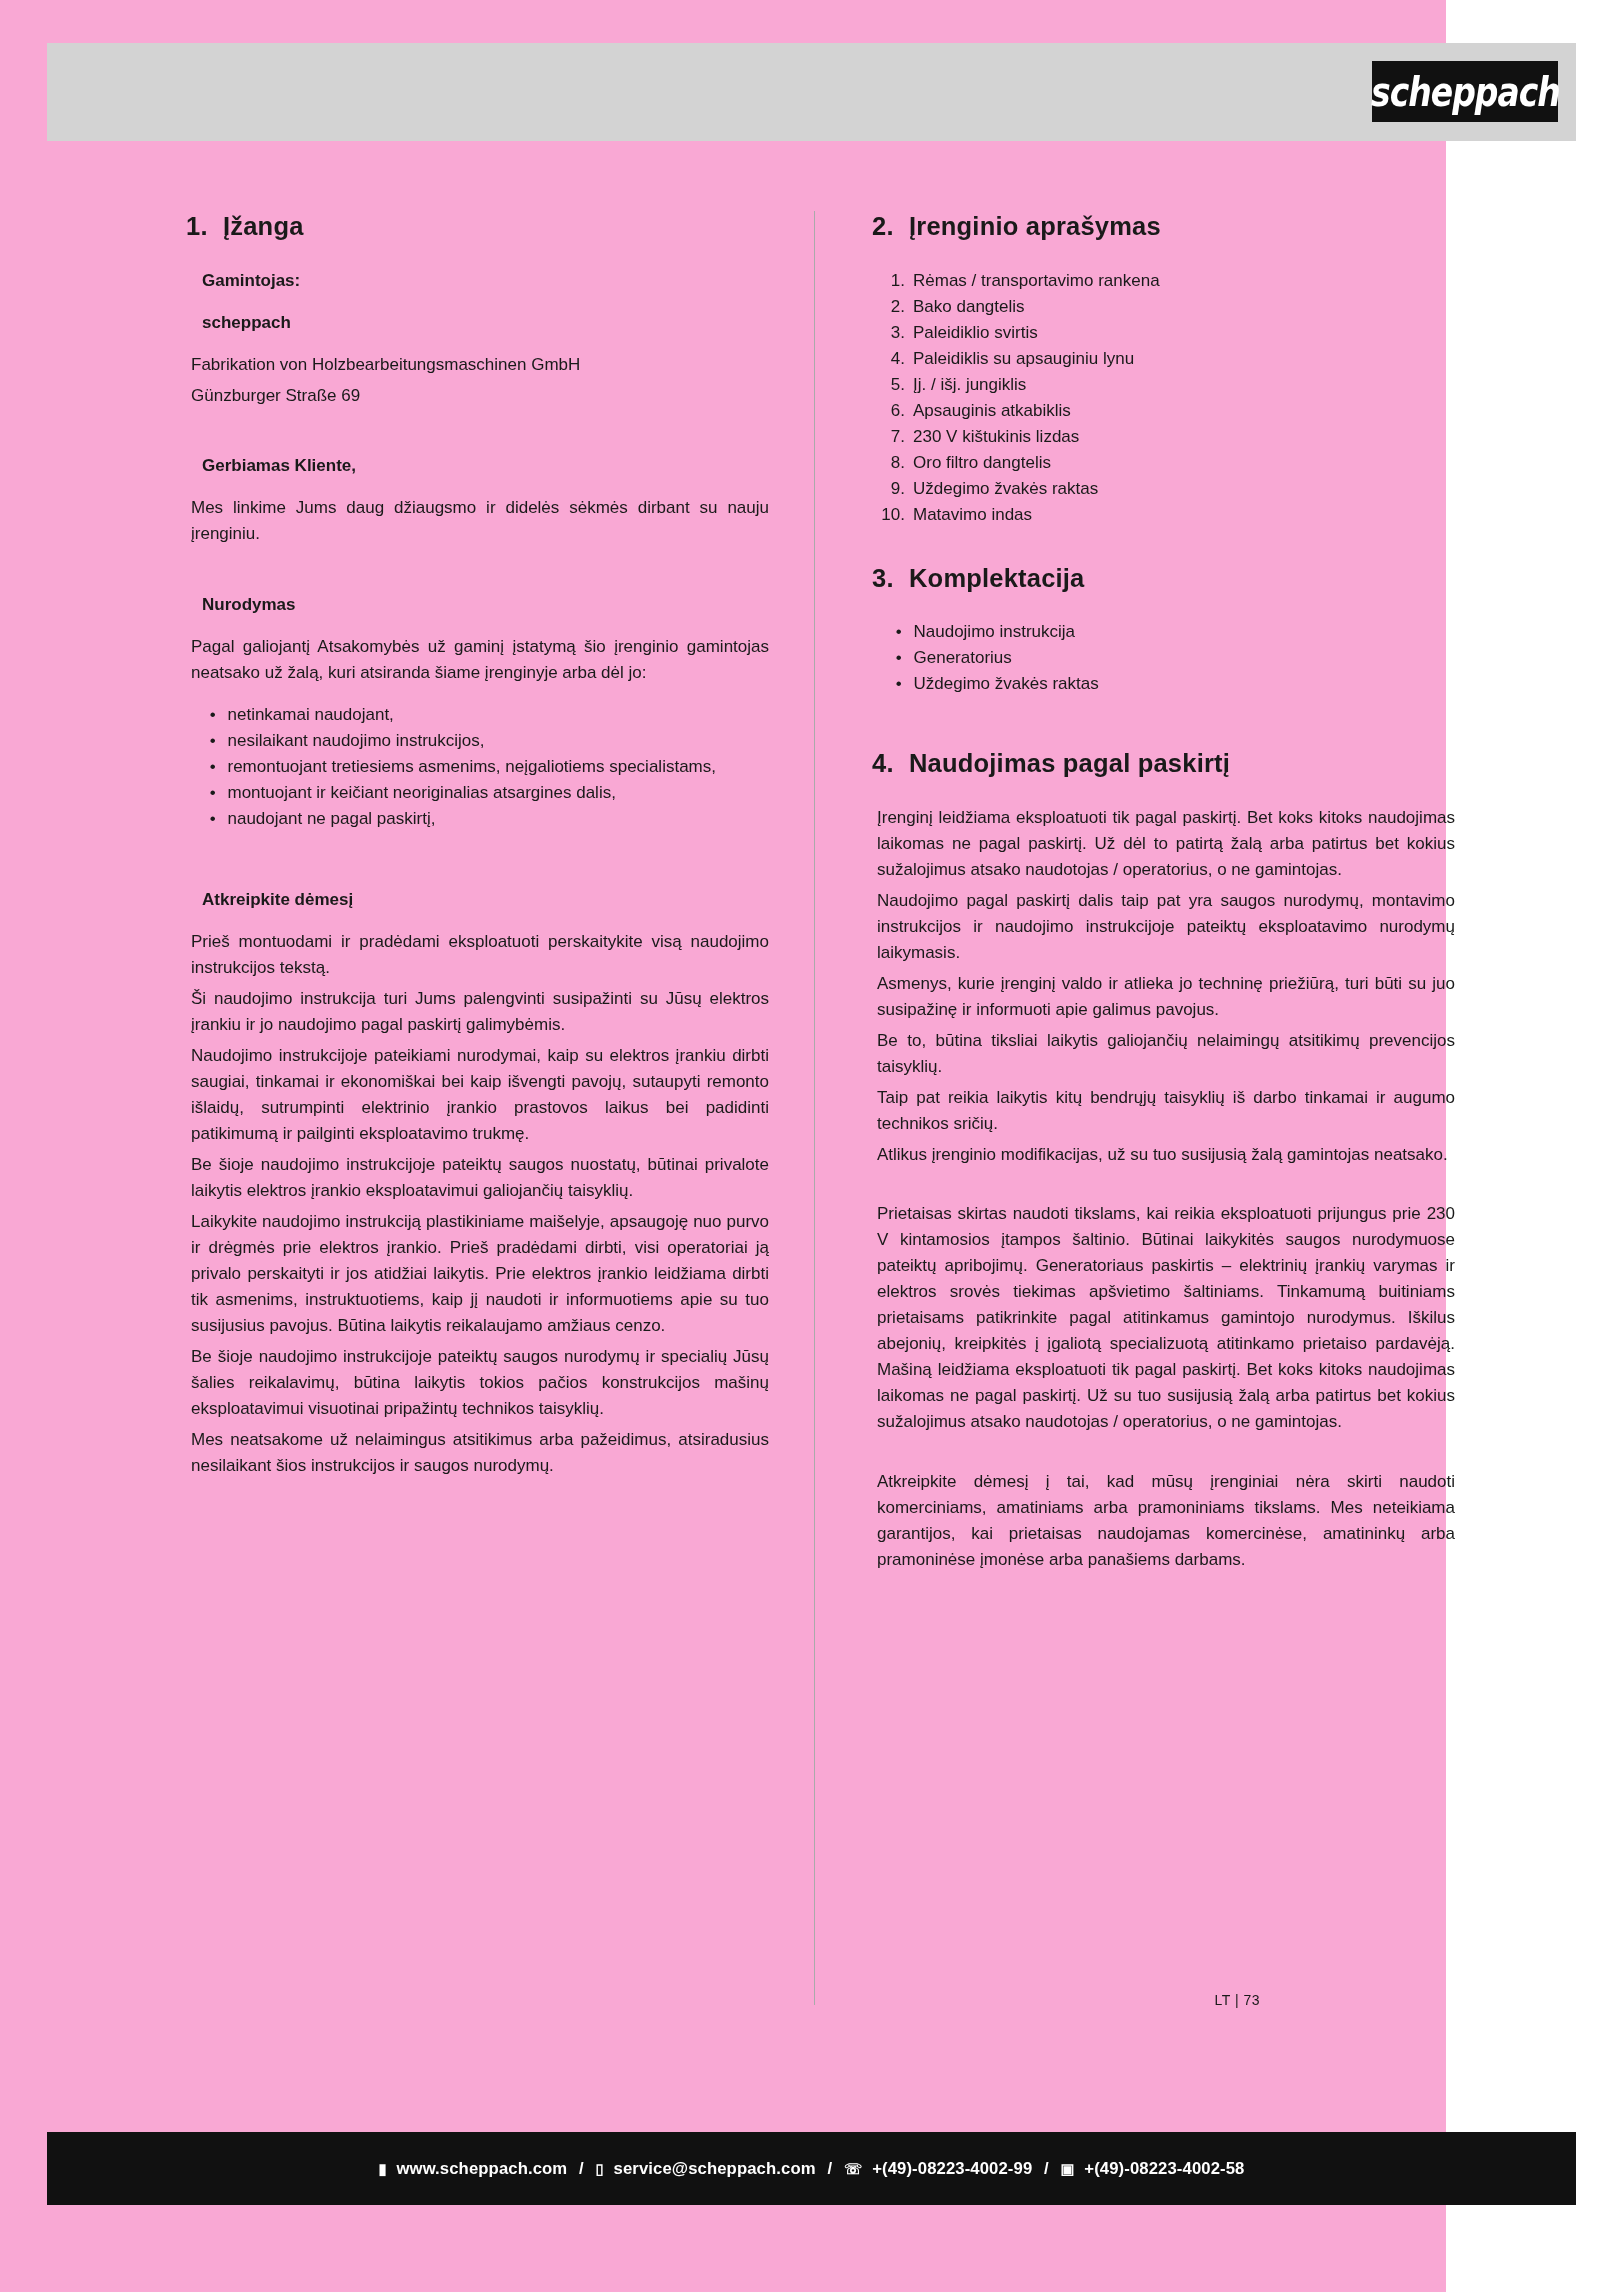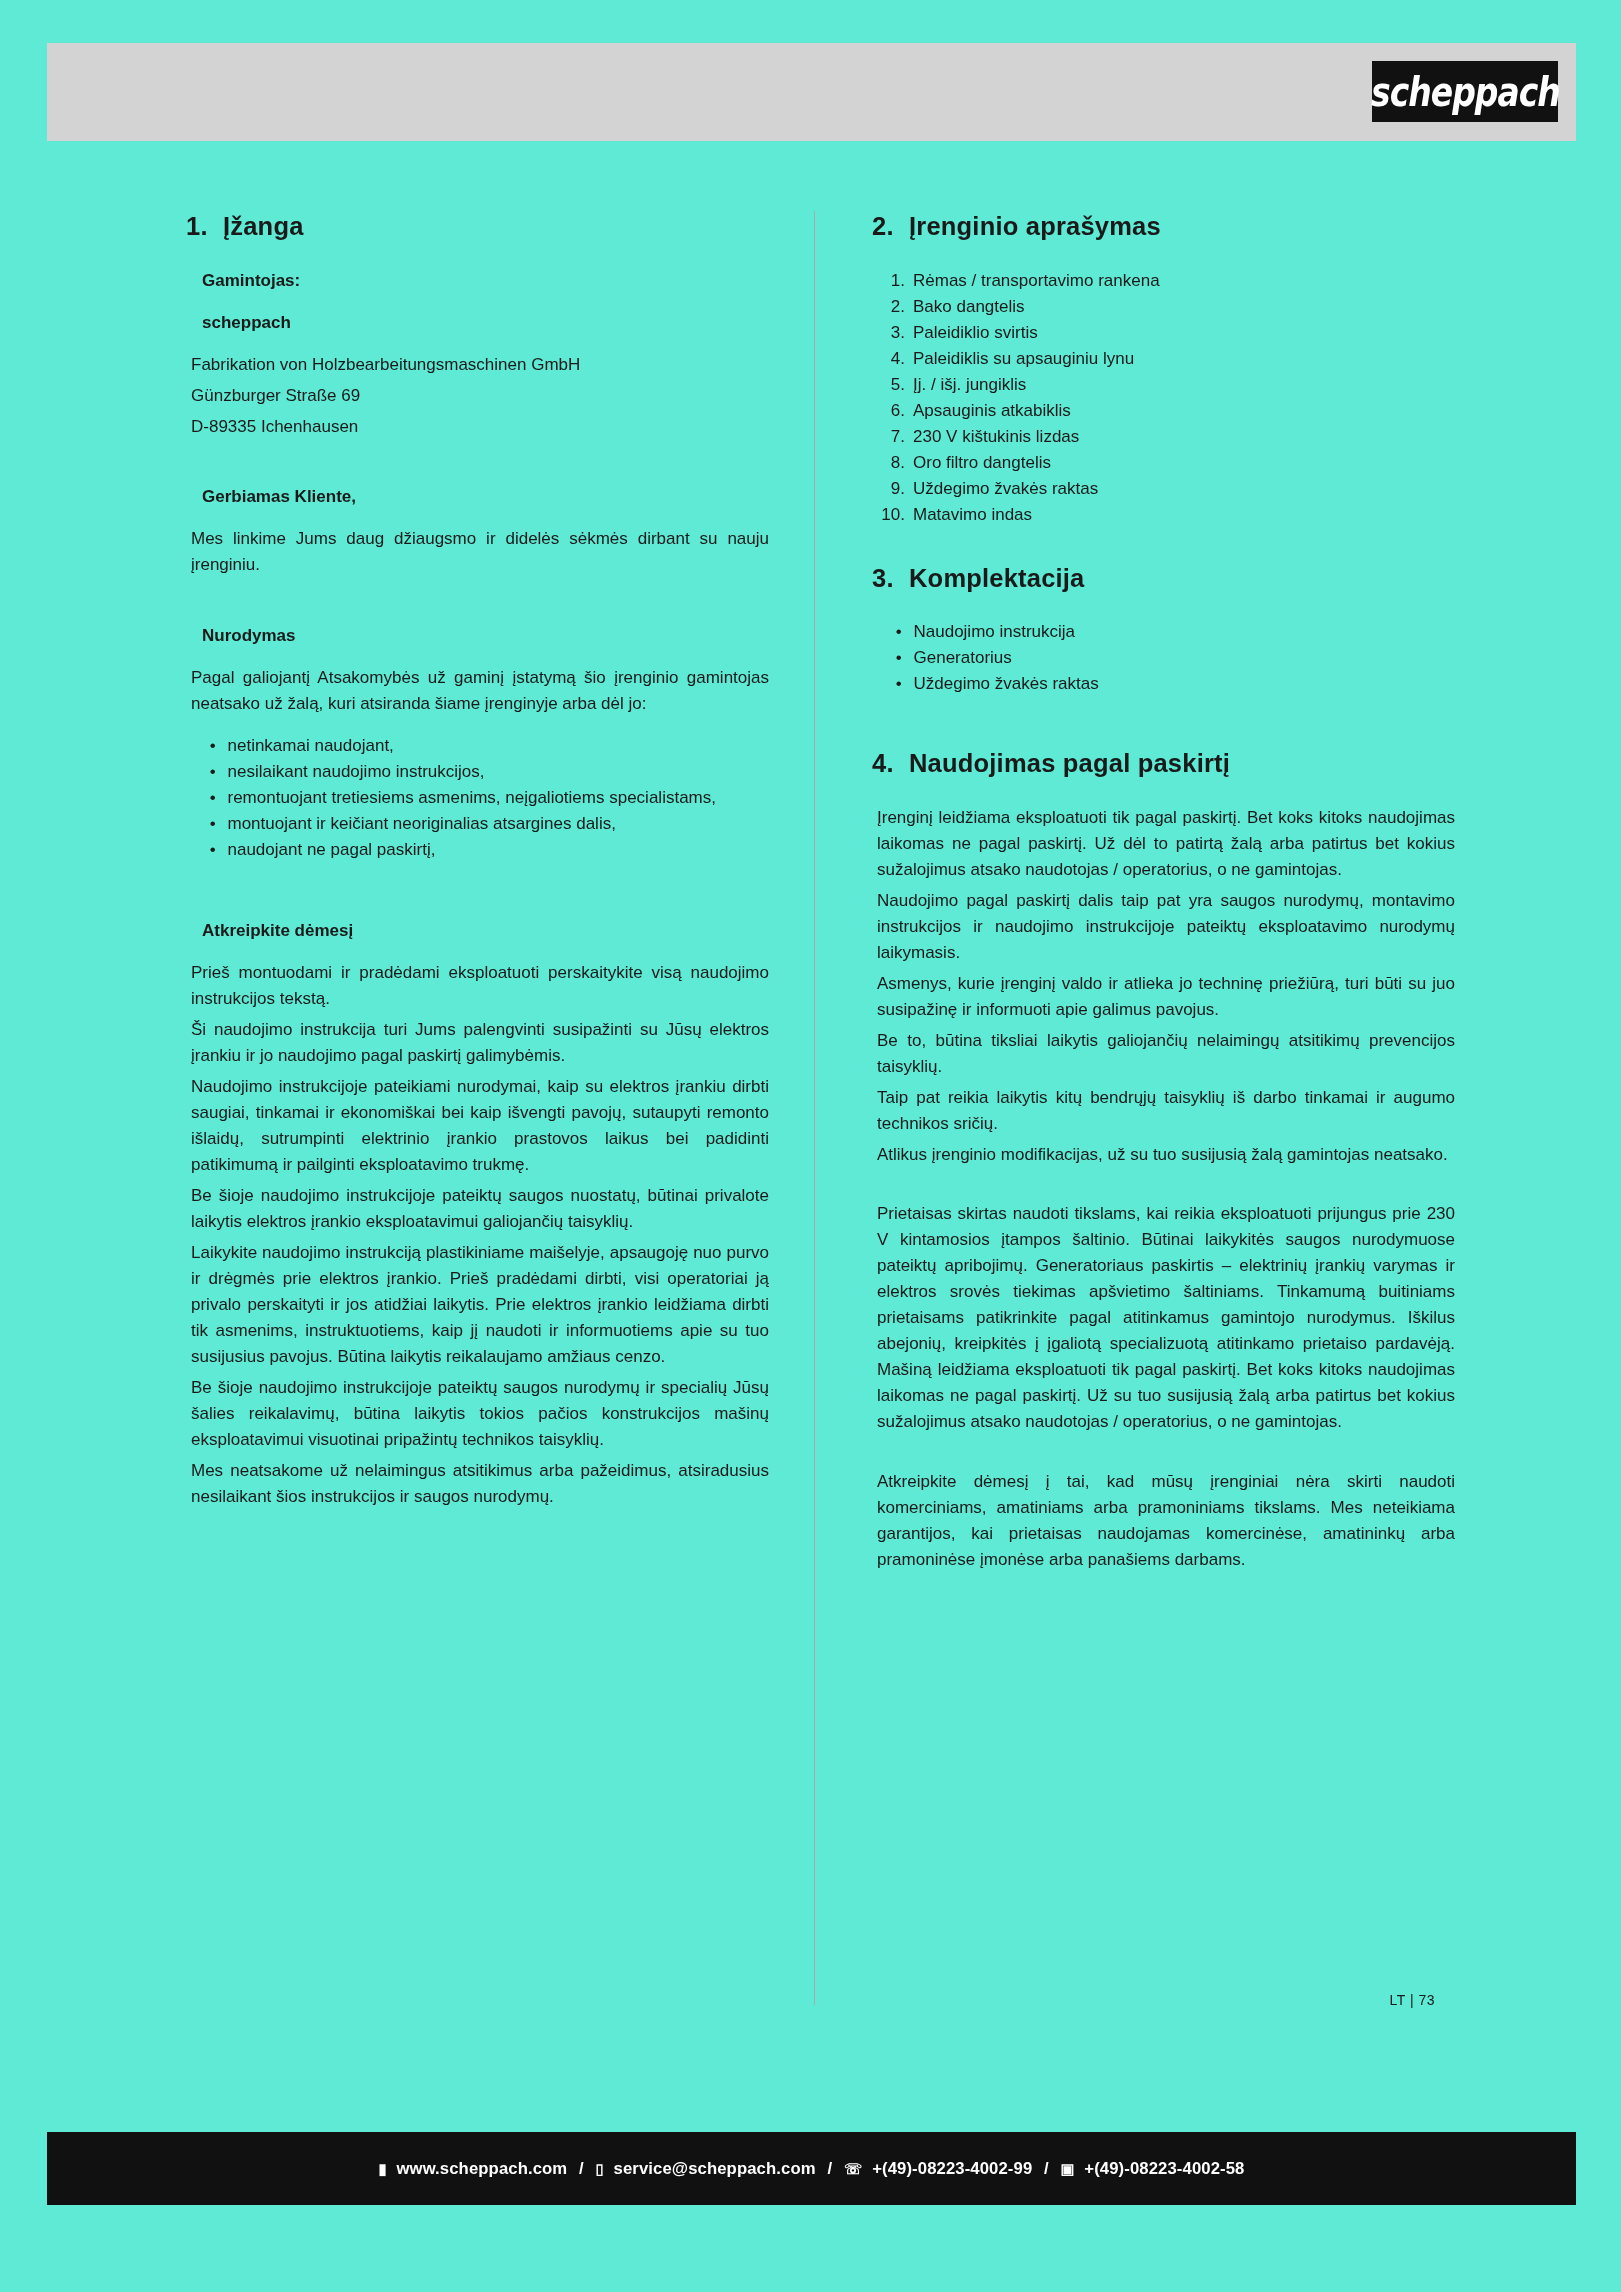--- a/index.html
+++ b/index.html
@@ -11,23 +11,23 @@
     width: 1621px;
     height: 2293px;
     font-family: "Liberation Sans", sans-serif;
     color: #1a1a1a;
     position: relative;
     overflow: hidden;
   }
   .page {
     position: absolute;
     left: 0; top: 0;
-    width: 1621px;
+    width: 1446px;
     height: 2293px;
-    background: #5eead4;
+    background: #f9a8d4;
   }
   
   .header-band {
     position: absolute;
     left: 47px;
     top: 43px;
     width: 1529px;
     height: 98px;
     background: #d3d3d3;
   }
@@ -190,21 +190,20 @@
     <div class="col col-left">
 
       <h1 class="sec">
         <span class="num">1.</span><span>Įžanga</span>
       </h1>
 
       <h2 class="sub">Gamintojas:</h2>
       <h2 class="sub">scheppach</h2>
       <p class="nojust">Fabrikation von Holzbearbeitungsmaschinen GmbH</p>
       <p class="nojust">Günzburger Straße 69</p>
-      <p class="nojust">D-89335 Ichenhausen</p>
 
       <div class="gap-m"></div>
 
       <h2 class="sub">Gerbiamas Kliente,</h2>
       <p>Mes linkime Jums daug džiaugsmo ir didelės sėkmės dirbant su nauju įrenginiu.</p>
 
       <div class="gap-m"></div>
 
       <h2 class="sub">Nurodymas</h2>
       <p>Pagal galiojantį Atsakomybės už gaminį įstatymą šio įrenginio gamintojas neatsako už žalą, kuri atsiranda šiame įrenginyje arba dėl jo:</p>

